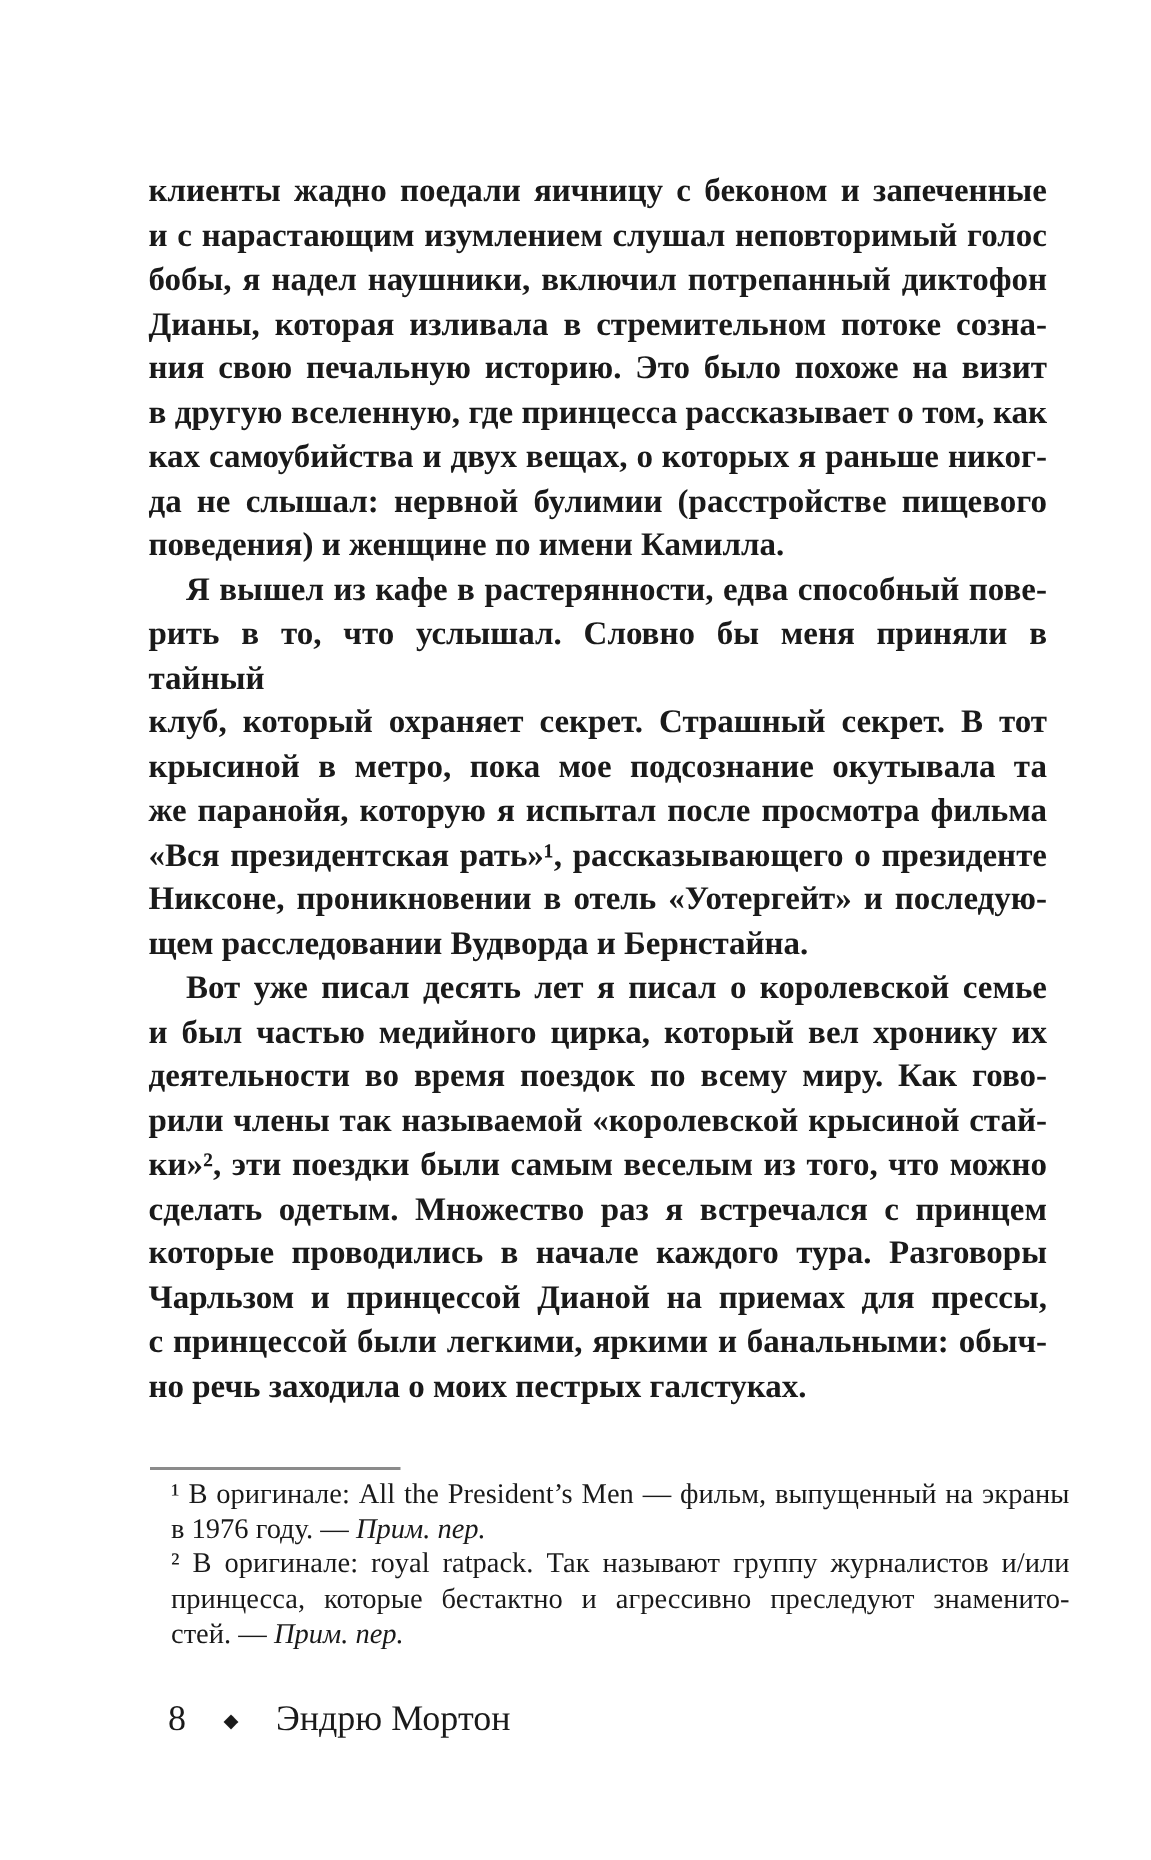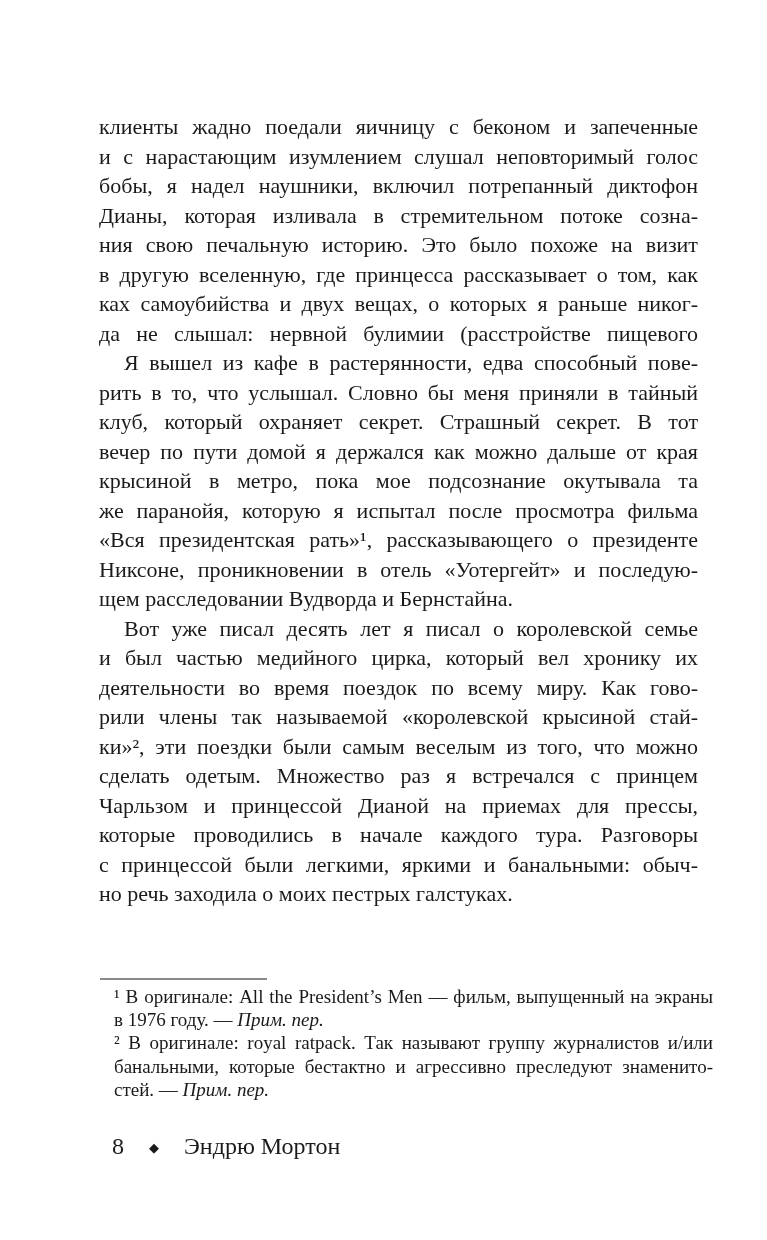--- a/index.html
+++ b/index.html
@@ -24,20 +24,21 @@
     position: absolute;
     left: 99px;
     top: 112px;
     width: 599px;
     font-size: 22px;
     line-height: 29.5px;
   }
   .line {
     text-align: justify;
     text-align-last: justify;
+    font-weight: bold;
   }
   .line.last {
     text-align-last: left;
   }
   .line.indent {
     text-indent: 25px;
   }
   .footnote-sep {
     position: absolute;
     left: 100px;
@@ -88,56 +89,56 @@
   <main class="body-text">
       <div>
         <div class="line">клиенты жадно поедали яичницу с беконом и запеченные</div>
         <div class="line">и с нарастающим изумлением слушал неповторимый голос</div>
         <div class="line">бобы, я надел наушники, включил потрепанный диктофон</div>
         <div class="line">Дианы, которая изливала в стремительном потоке созна-</div>
         <div class="line">ния свою печальную историю. Это было похоже на визит</div>
         <div class="line">в другую вселенную, где принцесса рассказывает о том, как</div>
         <div class="line">ках самоубийства и двух вещах, о которых я раньше никог-</div>
         <div class="line">да не слышал: нервной булимии (расстройстве пищевого</div>
+        <div class="line last">поведения) и женщине по имени Камилла.</div>
       </div>
       <div>
         <div class="line indent">Я вышел из кафе в растерянности, едва способный пове-</div>
         <div class="line">рить в то, что услышал. Словно бы меня приняли в тайный</div>
         <div class="line">клуб, который охраняет секрет. Страшный секрет. В тот</div>
-        <div class="line">вечер по пути домой я держался как можно дальше от края</div>
         <div class="line">крысиной в метро, пока мое подсознание окутывала та</div>
         <div class="line">же паранойя, которую я испытал после просмотра фильма</div>
         <div class="line">«Вся президентская рать»¹, рассказывающего о президенте</div>
         <div class="line">Никсоне, проникновении в отель «Уотергейт» и последую-</div>
         <div class="line last">щем расследовании Вудворда и Бернстайна.</div>
       </div>
       <div>
         <div class="line indent">Вот уже писал десять лет я писал о королевской семье</div>
         <div class="line">и был частью медийного цирка, который вел хронику их</div>
         <div class="line">деятельности во время поездок по всему миру. Как гово-</div>
         <div class="line">рили члены так называемой «королевской крысиной стай-</div>
         <div class="line">ки»², эти поездки были самым веселым из того, что можно</div>
         <div class="line">сделать одетым. Множество раз я встречался с принцем</div>
+        <div class="line">которые проводились в начале каждого тура. Разговоры</div>
         <div class="line">Чарльзом и принцессой Дианой на приемах для прессы,</div>
-        <div class="line">которые проводились в начале каждого тура. Разговоры</div>
         <div class="line">с принцессой были легкими, яркими и банальными: обыч-</div>
         <div class="line last">но речь заходила о моих пестрых галстуках.</div>
       </div>
     </main>
 
   <div class="footnote-sep"></div>
 
   <section class="footnotes">
       <div>
         <div class="fline"><span>¹ В оригинале: All the President’s Men — фильм, выпущенный на экраны</span></div>
         <div class="fline last"><span>в 1976 году. — </span><span class="it">Прим. пер.</span></div>
       </div>
       <div>
         <div class="fline"><span>² В оригинале: royal ratpack. Так называют группу журналистов и/или</span></div>
-        <div class="fline"><span>банальными, которые бестактно и агрессивно преследуют знаменито-</span></div>
+        <div class="fline"><span>принцесса, которые бестактно и агрессивно преследуют знаменито-</span></div>
         <div class="fline last"><span>стей. — </span><span class="it">Прим. пер.</span></div>
       </div>
     </section>
 
   <footer class="running-footer">
     <span>8</span><span class="diamond">◆</span><span>Эндрю Мортон</span>
   </footer>
 
 </div>
 

